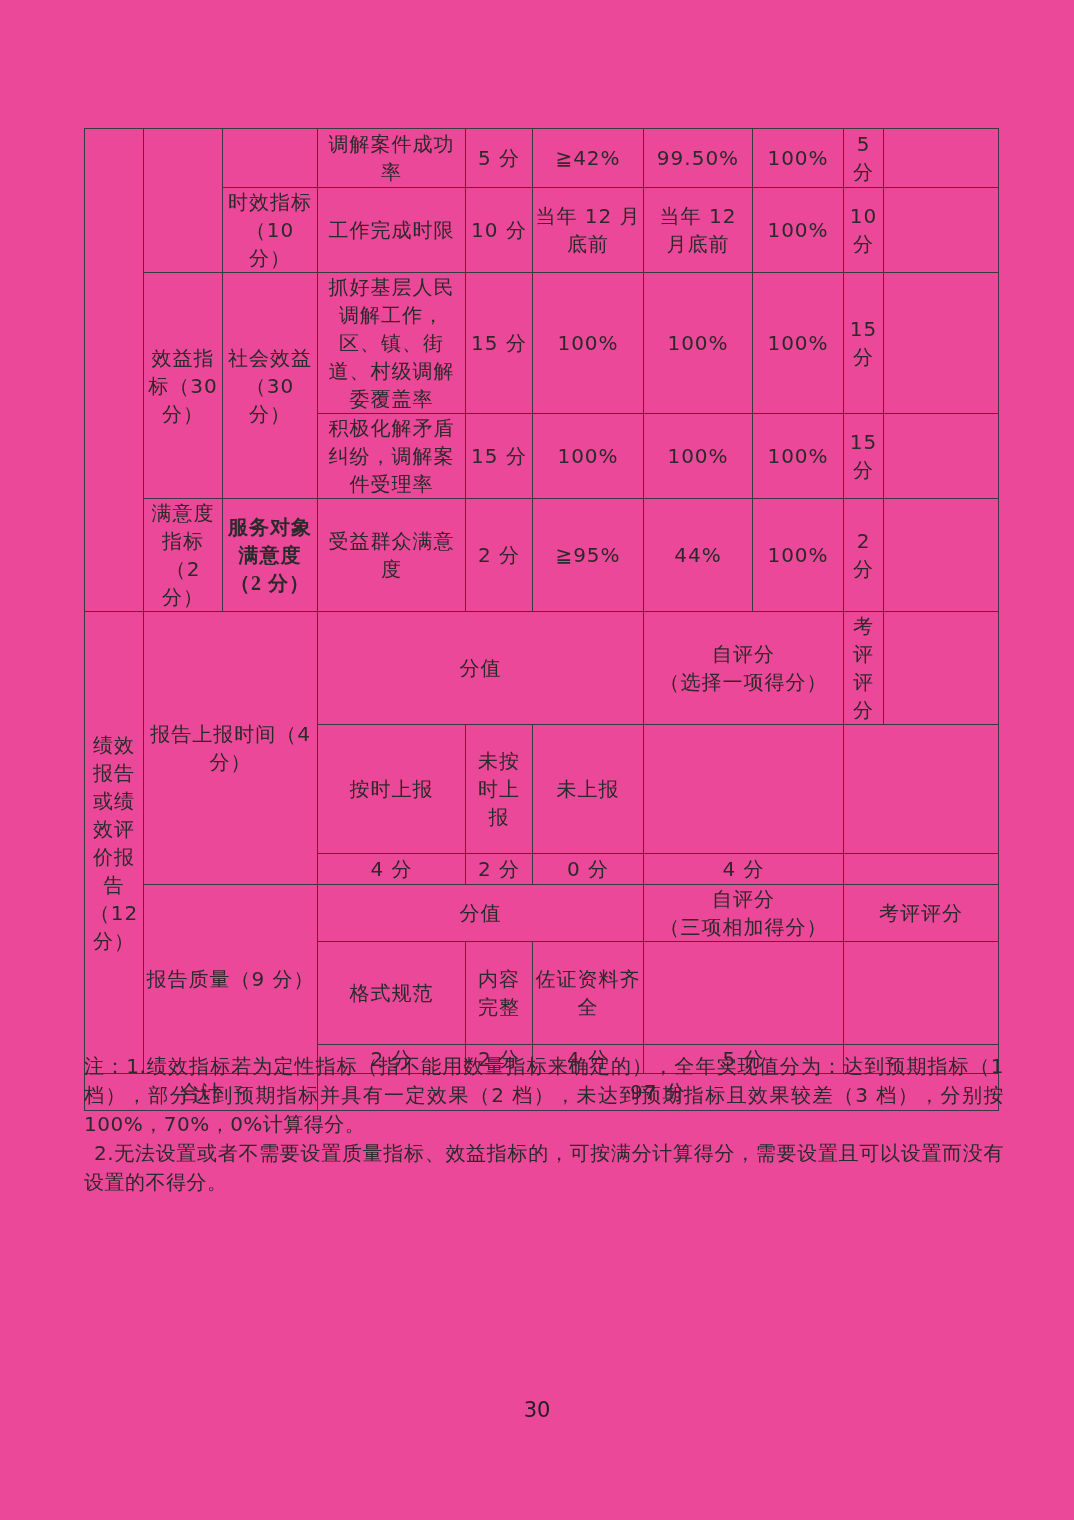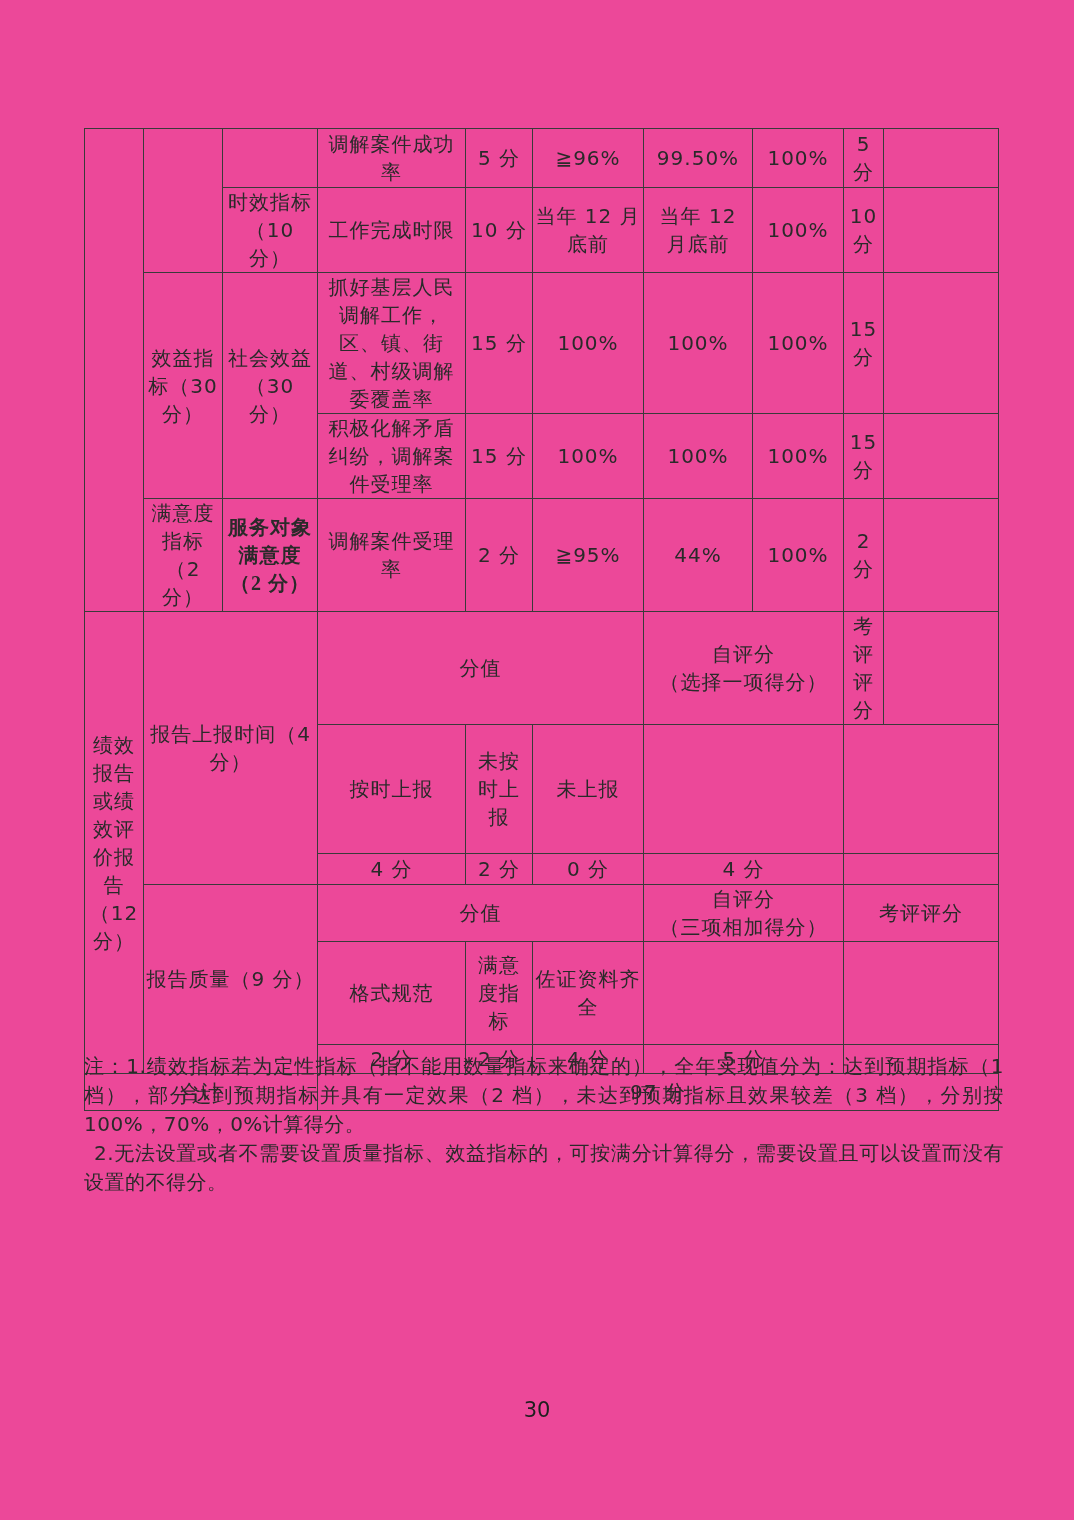--- a/index.html
+++ b/index.html
@@ -61,21 +61,21 @@
       <col style="width:115px">
     </colgroup>
 
     <tbody>
         <tr style="height:59px">
       <td rowspan="5"></td>
       <td rowspan="2"></td>
       <td></td>
       <td>调解案件成功率</td>
       <td>5 分</td>
-      <td>≧96%</td>
+      <td>≧42%</td>
       <td>99.50%</td>
       <td>100%</td>
       <td class="narrow">5 分</td>
       <td></td>
     </tr>
 
     <tr style="height:56px">
       <td>时效指标（10 分）</td>
       <td>工作完成时限</td>
       <td>10 分</td>
@@ -104,21 +104,21 @@
       <td>100%</td>
       <td>100%</td>
       <td>100%</td>
       <td class="narrow">15 分</td>
       <td></td>
     </tr>
 
     <tr style="height:105px">
       <td class="leftpad">满意度指标（2 分）</td>
       <td class="bold">服务对象满意度（2 分）</td>
-      <td>调解案件受理率</td>
+      <td>受益群众满意度</td>
       <td>2 分</td>
       <td>≧95%</td>
       <td>44%</td>
       <td>100%</td>
       <td class="narrow">2 分</td>
       <td></td>
     </tr>
 
     <tr style="height:113px">
       <td rowspan="6" class="vlabel">绩效报告或绩效评价报告（12 分）</td>
@@ -149,21 +149,21 @@
     <tr style="height:57px">
       <td colspan="2" rowspan="3">报告质量（9 分）</td>
       <td colspan="3">分值</td>
       <td colspan="2" class="preline">自评分
 （三项相加得分）</td>
       <td colspan="2">考评评分</td>
     </tr>
 
     <tr style="height:103px">
       <td>格式规范</td>
-      <td class="narrow">满意度指标</td>
+      <td class="narrow">内容完整</td>
       <td>佐证资料齐全</td>
       <td colspan="2"></td>
       <td colspan="2"></td>
     </tr>
 
     <tr style="height:28px">
       <td>2 分</td>
       <td>2 分</td>
       <td>4 分</td>
       <td colspan="2">5 分</td>

